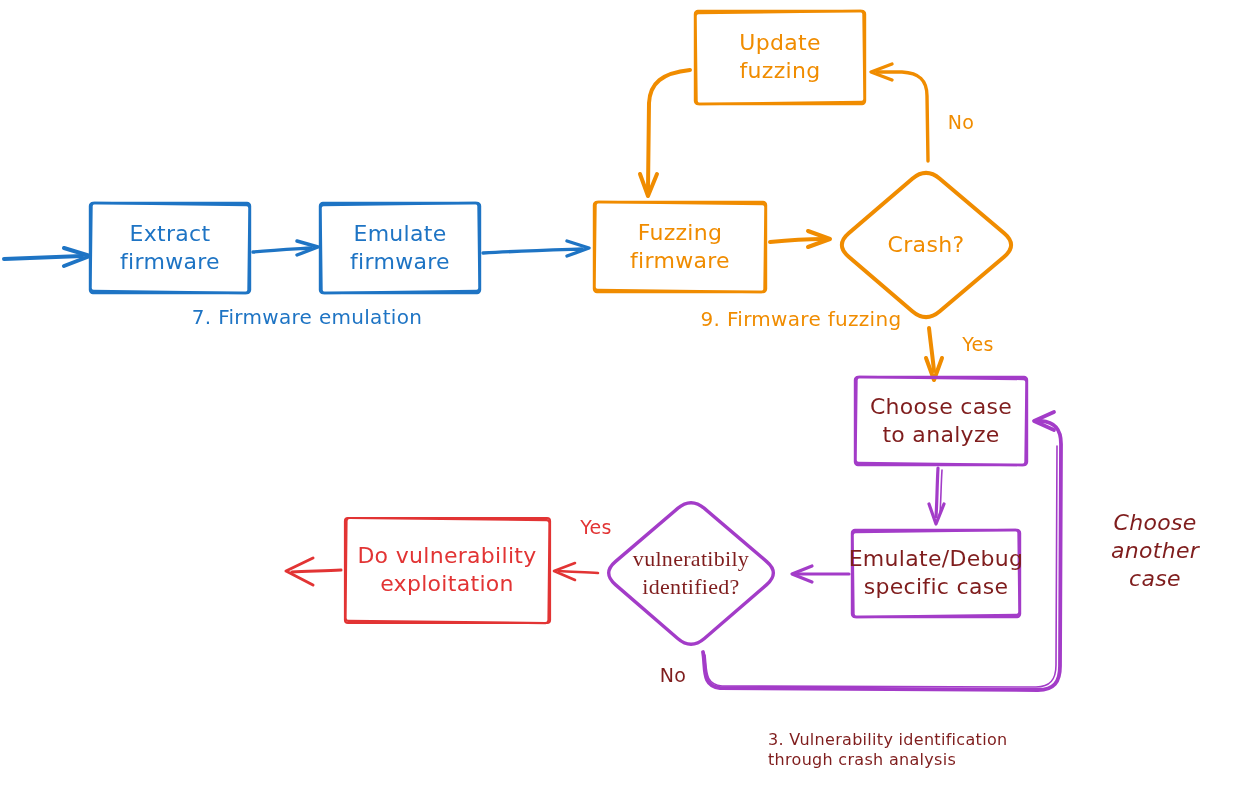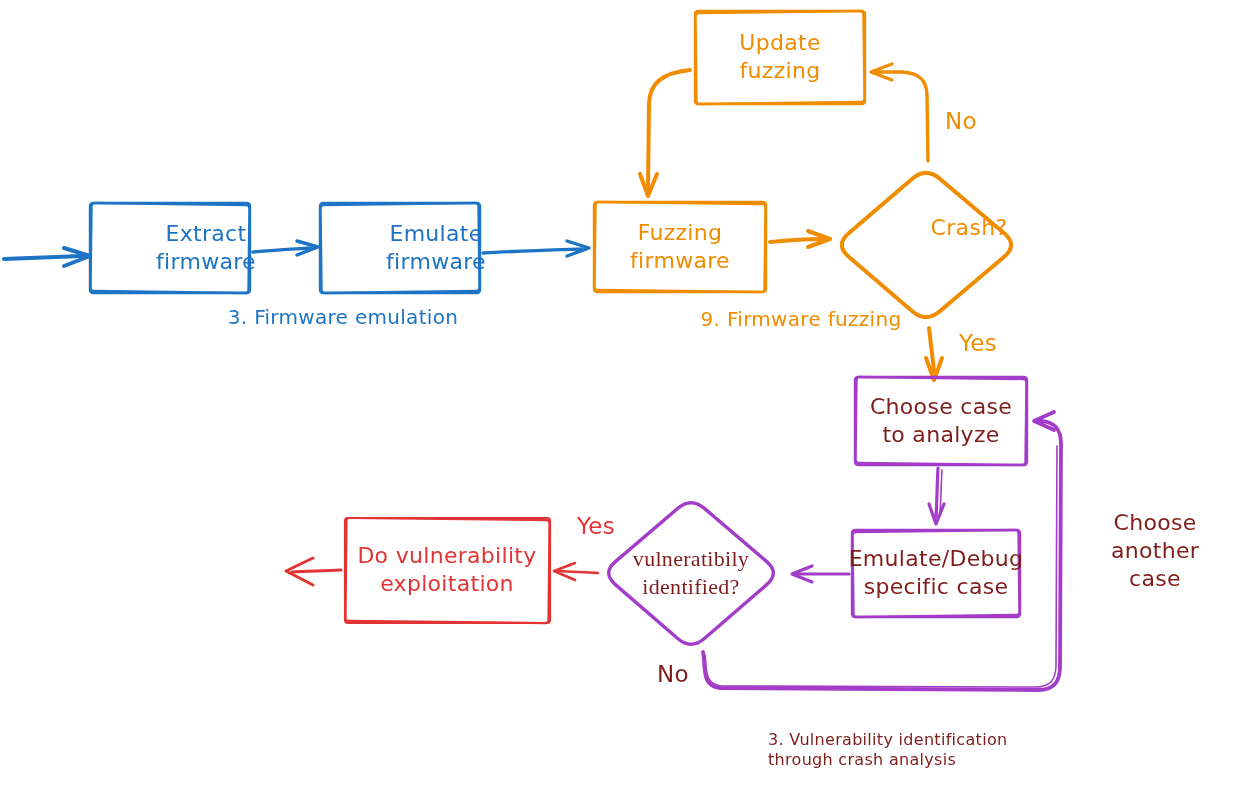--- a/index.html
+++ b/index.html
@@ -39,22 +39,22 @@
     position: absolute;
     transform: translateY(-50%);
     white-space: pre-line;
     text-align: left;
     font-size: 16px;
     line-height: 1.22;
     letter-spacing: 0.3px;
     font-weight: 500;
   }
   .caption { font-size: 20px; }
-  .edge-lbl { font-size: 23px; }
-  .t-blue   { color: #1e74c4; margin-left: 36px; }
+  .edge-lbl { font-size: 19px; }
+  .t-blue   { color: #1e74c4; }
   .t-orange { color: #f08c00; }
   .t-purple { color: #7f1d1d; }
   .t-red    { color: #e23434; }
 </style>
 </head>
 <body>
 
 <div class="stage">
 
   <svg id="diagram-svg" width="1236" height="787" viewBox="0 0 1236 787">
@@ -166,35 +166,35 @@
   </svg>
 
   <div class="lbl t-blue" style="left:170px; top:248px;">Extract
 firmware</div>
   <div class="lbl t-blue" style="left:400px; top:248px;">Emulate
 firmware</div>
   <div class="lbl t-orange" style="left:680px; top:247px;">Fuzzing
 firmware</div>
   <div class="lbl t-orange" style="left:780px; top:57px;">Update
 fuzzing</div>
-  <div class="lbl t-orange" style="left:926px; top:228px;margin-left:43px;">Crash?</div>
+  <div class="lbl t-orange" style="left:926px; top:245px;">Crash?</div>
   <div class="lbl t-purple" style="left:941px; top:421px;">Choose case
 to analyze</div>
   <div class="lbl t-purple" style="left:936px; top:573px;">Emulate/Debug
 specific case</div>
   <div class="lbl t-purple" style="left:691px; top:573px;font-family:Liberation Serif, serif;">vulneratibily
 identified?</div>
   <div class="lbl t-red" style="left:447px; top:570px;">Do vulnerability
 exploitation</div>
 
   <div class="lbl edge-lbl t-orange" style="left:961px; top:122px;">No</div>
   <div class="lbl edge-lbl t-orange" style="left:978px; top:344px;">Yes</div>
   <div class="lbl edge-lbl t-red" style="left:596px; top:527px;">Yes</div>
   <div class="lbl edge-lbl t-purple" style="left:673px; top:675px;">No</div>
-  <div class="lbl t-purple" style="left:1155px; top:551px;">Choose
+  <div class="lbl t-purple" style="left:1155px; top:551px;font-style:italic;">Choose
 another case</div>
 
-  <div class="lbl caption t-blue" style="left:307px; top:318px;">3. Firmware emulation</div>
+  <div class="lbl caption t-blue" style="left:307px; top:318px;">7. Firmware emulation</div>
   <div class="lbl caption t-orange" style="left:801px; top:320px;">9. Firmware fuzzing</div>
   <div class="lbl-left t-purple" style="left:768px; top:750px;">3. Vulnerability identification
 through crash analysis</div>
 
 </div>
 
 </body></html>

